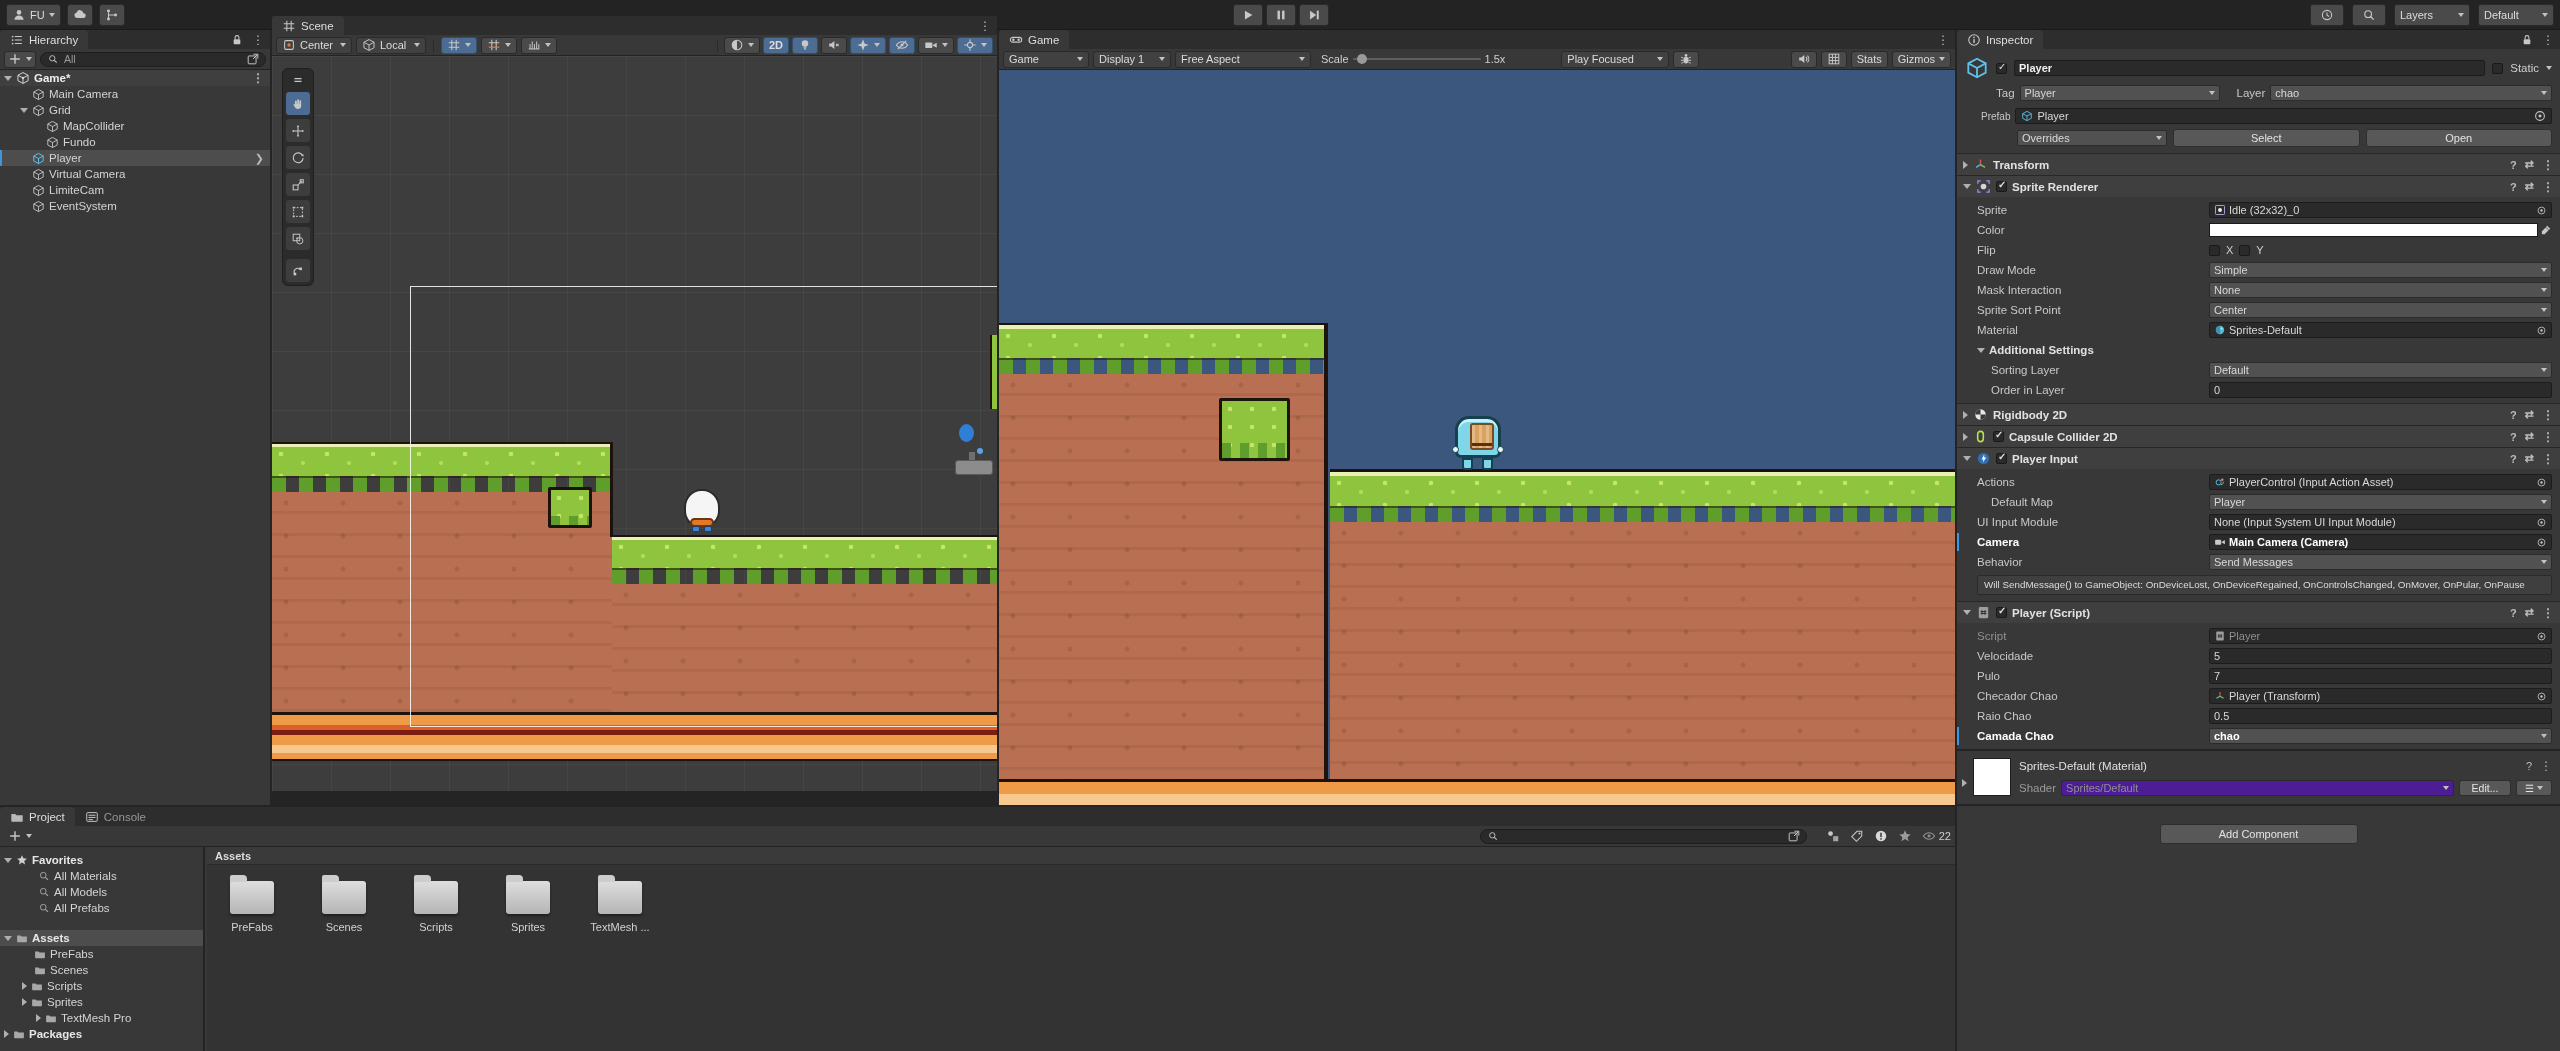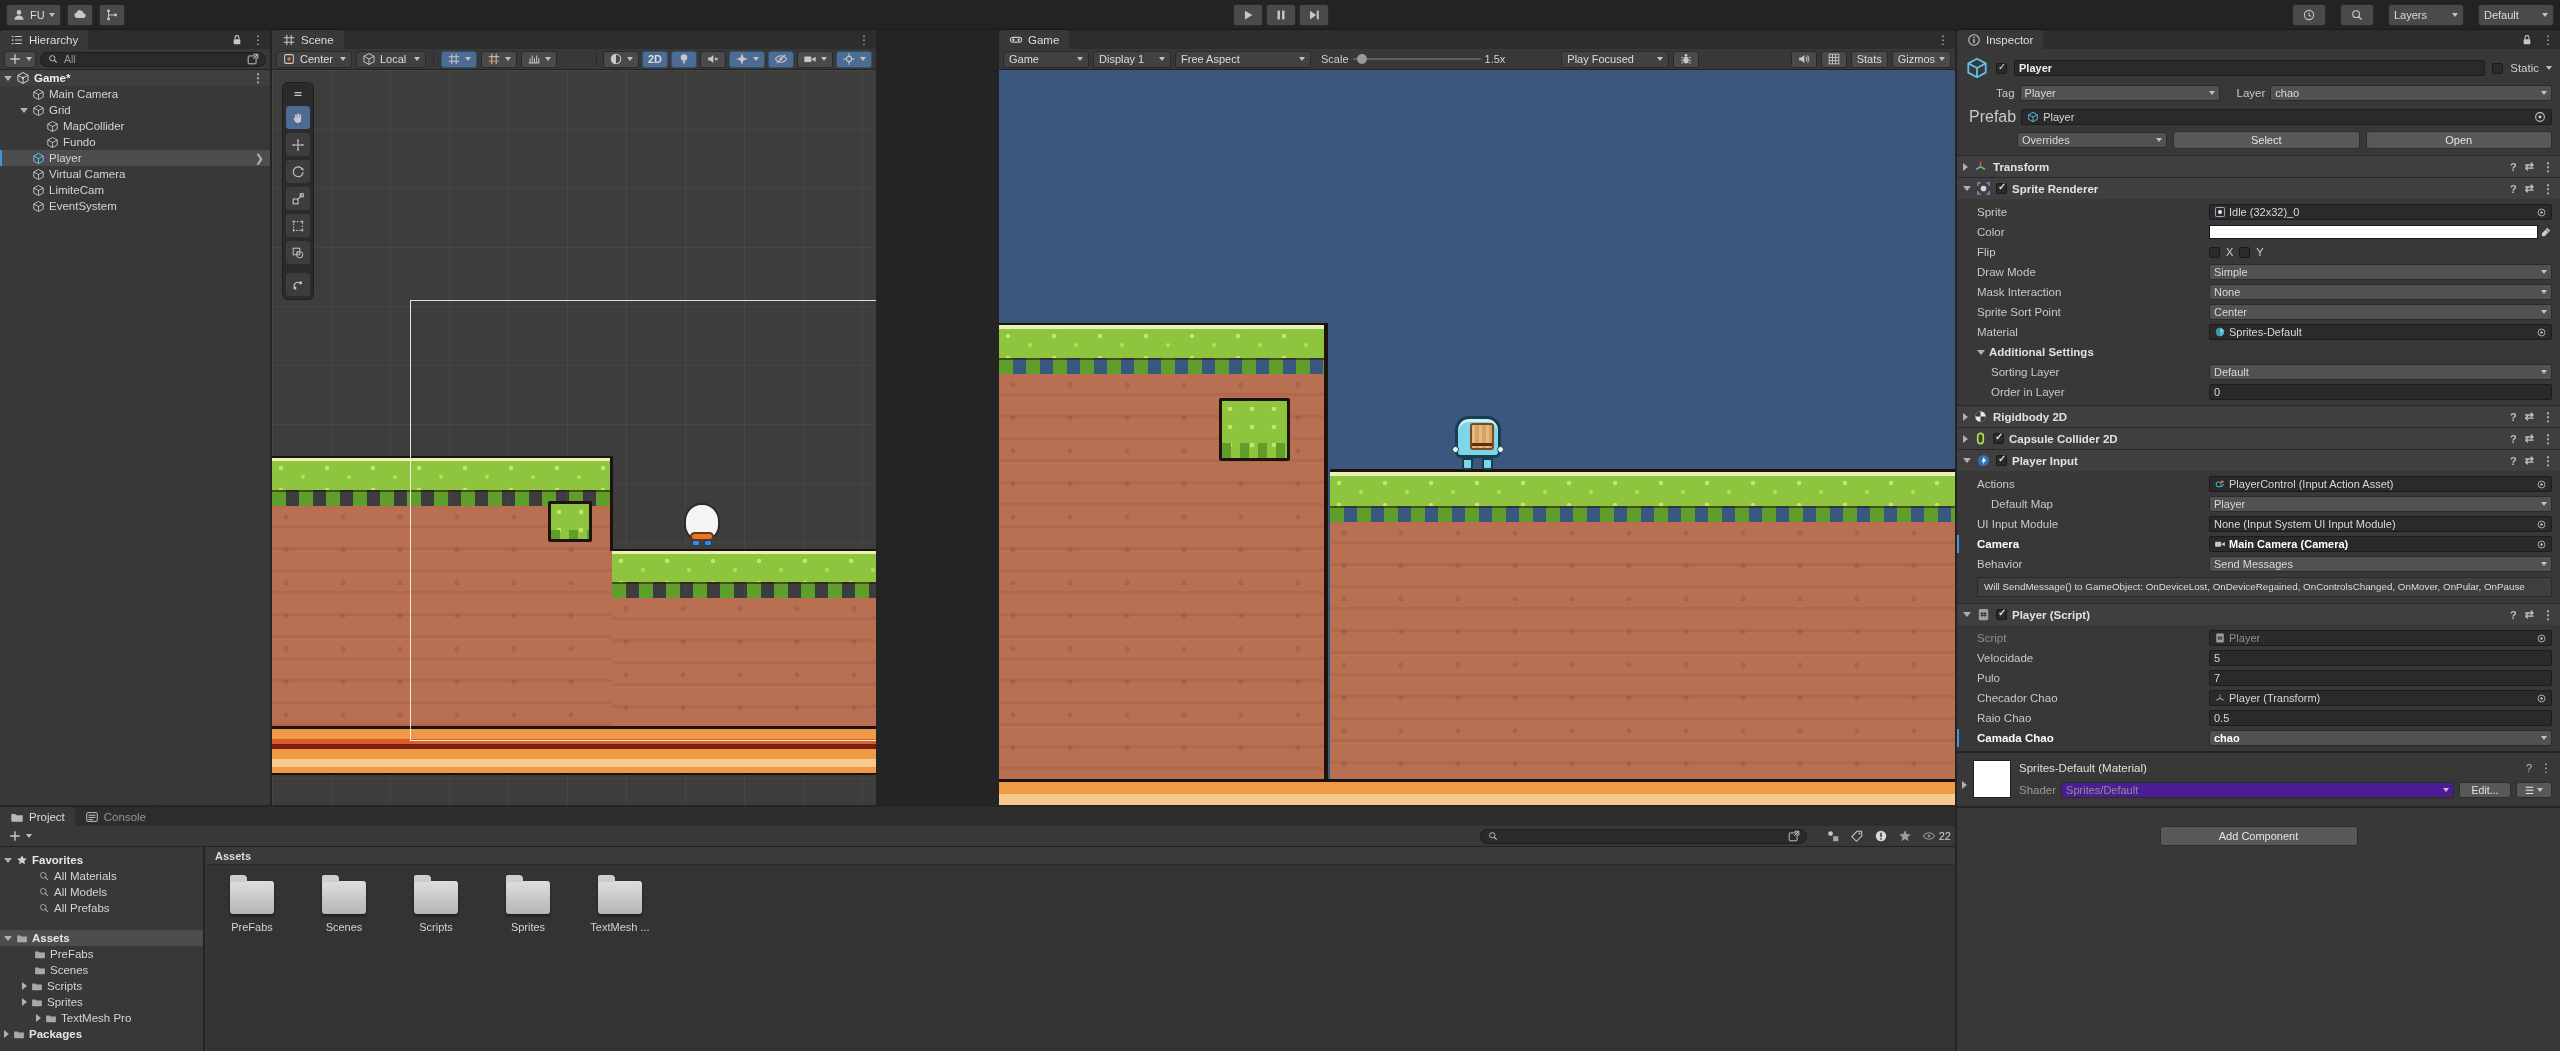--- a/index.html
+++ b/index.html
@@ -114,21 +114,21 @@
       </span>
     <span class="tb-btn" style="height:22px;width:30px;justify-content:center">
         <span class="ic">
           <svg viewBox="0 0 16 16" width="14" height="14">
             <path d="M3.5 3 10.5 8 3.5 13Z" fill="currentColor"></path>
             <rect x="11.2" y="3" width="2.2" height="10" fill="currentColor"></rect>
           </svg>
         </span>
       </span>
   </div>
-  <div style="margin-left:auto;display:flex;gap:14px;align-items:center">
+  <div style="margin-left:auto;display:flex;gap:8px;align-items:center">
     <span class="tb-btn" style="height:22px;width:34px;justify-content:center">
         <span class="ic">
           <svg viewBox="0 0 16 16" width="14" height="14">
             <circle cx="8" cy="8" r="5.3" fill="none" stroke="currentColor" stroke-width="1.2"></circle>
             <path d="M8 5v3.2l2.3 1.5" fill="none" stroke="currentColor" stroke-width="1.2"></path>
           </svg>
         </span>
       </span>
     <span class="tb-btn" style="height:22px;width:34px;justify-content:center">
         <span class="ic">
@@ -306,21 +306,21 @@
               <path d="M8 1.8 13.8 4.9v6.2L8 14.2 2.2 11.1V4.9Z"></path>
               <path d="M2.2 4.9 8 8l5.8-3.1M8 8v6.2"></path>
             </g>
           </svg>
         </span>
         <span>EventSystem</span>
       </div>
     </div>
 </div>
 
-<div class="panel" id="scene-panel" style="left:272px;top:30px;width:604px;height:775px">
+<div class="panel" id="scene-panel" style="left:272px;top:16px;width:725px;height:775px">
   <div class="tabstrip">
     <div class="tab">
       <span class="ic">
           <svg viewBox="0 0 16 16" width="14" height="14">
             <path d="M5.5 2v12M10.5 2v12M2 5.5h12M2 10.5h12" stroke="currentColor" stroke-width="1.2"></path>
           </svg>
         </span>
       <span>Scene</span>
     </div>
     <div class="right-ic">
@@ -707,21 +707,21 @@
           <span>Player</span>
           <span class="caret"></span>
         </span>
       <span style="font-size:11.5px;color:#c8c8c8;margin-left:12px">Layer</span>
       <span class="dd-field" style="flex:1">
           <span>chao</span>
           <span class="caret"></span>
         </span>
     </div>
     <div style="display:flex;align-items:center;gap:5px;margin-top:7px">
-      <span style="font-size:16px;color:#c8c8c8;margin-left:4px">Prefab</span>
+      <span style="font-size:10px;color:#c8c8c8;margin-left:16px">Prefab</span>
       <span class="obj-field" style="flex:1">
         <span class="ic" style="transform:scale(.85)">
             <svg viewBox="0 0 16 16" width="14" height="14">
               <g fill="none" stroke="#5fc0e8" stroke-width="1.2">
                 <path d="M8 1.8 13.8 4.9v6.2L8 14.2 2.2 11.1V4.9Z"></path>
                 <path d="M2.2 4.9 8 8l5.8-3.1M8 8v6.2"></path>
               </g>
             </svg>
           </span>
         <span>Player</span>

